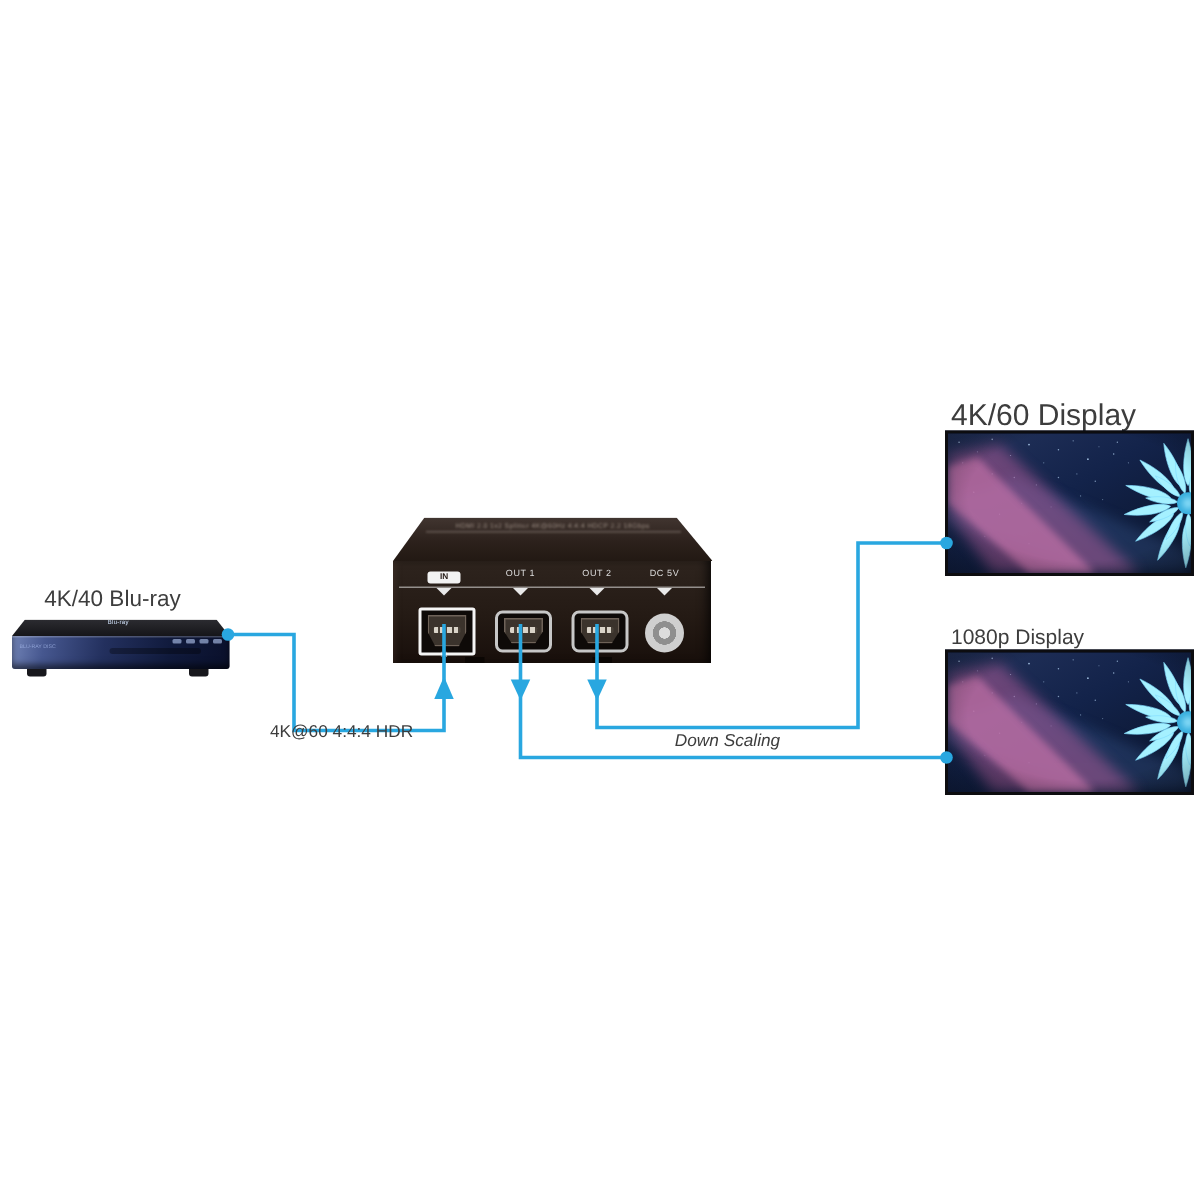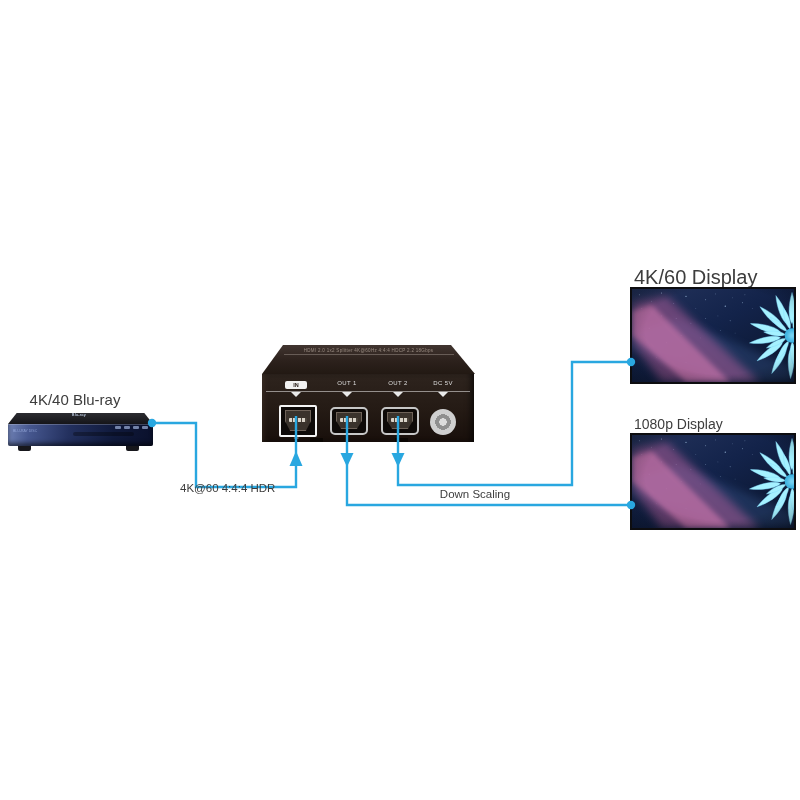--- a/index.html
+++ b/index.html
@@ -6,21 +6,21 @@
   .canvas{position:relative;width:800px;height:800px;background:#ffffff;overflow:hidden;
           font-family:"Liberation Sans",sans-serif;}
 
   
   .caption{position:absolute;color:#3d3d3d;white-space:nowrap;}
   .cap-bluray{left:10px;top:391px;width:130px;text-align:center;font-size:15px;}
   .cap-d1{left:634px;top:266px;font-size:20px;}
   .cap-d2{left:634px;top:416px;font-size:14px;}
   .wire-label{position:absolute;color:#3d3d3d;font-size:11.5px;white-space:nowrap;z-index:6;}
   .wl-in{left:180px;top:482px;width:135px;}
-  .wl-ds{left:410px;top:488px;width:130px;text-align:center;}
+  .wl-ds{left:420px;top:488px;width:130px;text-align:center;font-style:italic;}
 
   
   .bluray{position:absolute;left:8px;top:413px;width:145px;height:33px;z-index:1;}
   .br-top{position:absolute;left:0;top:0;width:100%;height:11px;
           clip-path:polygon(6% 0,94% 0,100% 100%,0 100%);
           background:linear-gradient(180deg,#2c2c31,#151519);}
   .br-front{position:absolute;left:0;top:11px;width:100%;height:22px;border-radius:0 0 2px 2px;
           background:linear-gradient(100deg,#7183b6 0%,#46578f 15%,#23305e 42%,#101a3c 72%,#0a102b 100%);
           box-shadow:inset 0 1px 0 rgba(255,255,255,.22), inset 0 -3px 4px rgba(0,0,0,.55);}
   .br-logo{position:absolute;left:44%;top:-1px;font-size:4px;color:#d5e6ff;filter:blur(.3px);letter-spacing:.2px;}

